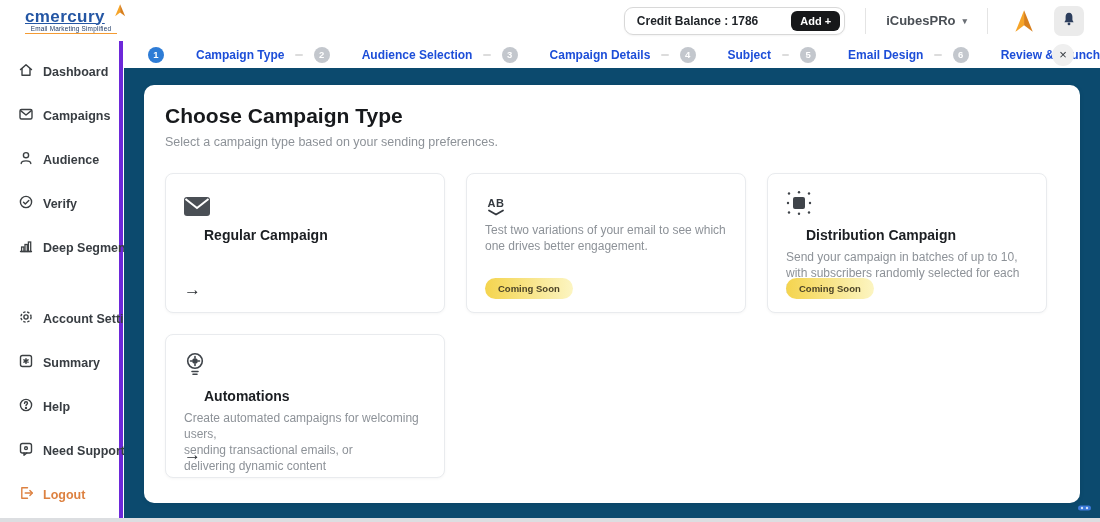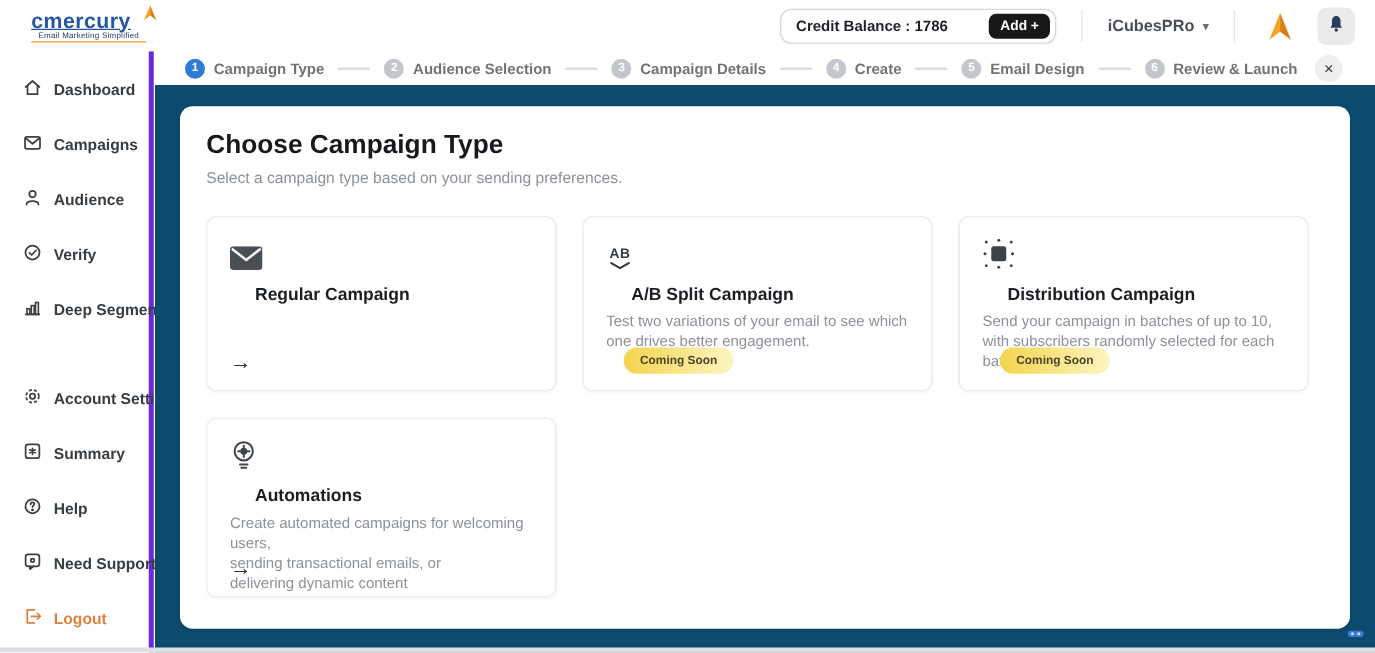--- a/index.html
+++ b/index.html
@@ -27,36 +27,36 @@
   .side-item { display:flex; align-items:center; gap:9px; font-size:12.5px; font-weight:600; color:#383d42; cursor:pointer; white-space:nowrap; }
   .side-item svg { flex:none; }
   .side-item.gap-before { margin-top:27px; }
   .side-item.logout { color:#dd8140; }
 
   
   .stepper { position:absolute; top:41px; left:124px; width:976px; height:27px; background:#fff; display:flex; align-items:center; padding-left:24px; }
   .step { display:flex; align-items:center; gap:7px; cursor:pointer; }
   .step-circle { width:16px; height:16px; border-radius:50%; background:#c3c7cd; color:#fff; font-size:9.5px; font-weight:bold; display:flex; align-items:center; justify-content:center; }
   .step.active .step-circle { background:#2e7cd6; }
-  .step-label { font-size:12px; font-weight:600; color:#737373; white-space:nowrap; }
+  .step-label { font-size:12px; font-weight:600; color:#1d4ed8; white-space:nowrap;margin-left:25px; }
   .connector { width:26px; height:2px; background:#dcdcdc; margin:0 11px; border-radius:1px; }
   .close-btn { position:absolute; right:26px; top:50%; transform:translateY(-50%); width:22px; height:22px; border-radius:50%; background:#efefef; color:#33383e; display:flex; align-items:center; justify-content:center; font-size:13px; cursor:pointer; border:none; line-height:1; }
 
   
   .content { position:absolute; top:68px; left:124px; width:976px; height:454px; background:#0c4a6e; }
   .container { position:absolute; left:20px; top:17px; width:936px; height:418px; background:#fff; border-radius:10px; box-shadow:0 1px 5px rgba(0,0,0,.08); padding:19px 21px; }
   .page-title { font-size:21px; color:#17191c; font-weight:bold; }
   .page-subtitle { font-size:12.5px; color:#8d9298; margin-top:7px; }
   .cards { margin-top:24px; display:grid; grid-template-columns:repeat(3,280px); gap:21px; }
   .card { position:relative; height:140px; background:#fff; border:1px solid #e9ebee; border-radius:8px; box-shadow:0 1px 3px rgba(0,0,0,.04); padding:16px 18px; cursor:pointer; }
   .card.tall { height:144px; }
   .card-title { font-size:14px; font-weight:bold; color:#1b1e22; margin-top:11px;margin-left:20px; }
   .card-desc { font-size:12px; color:#8d9298; line-height:1.33; margin-top:7px; white-space:pre-line; }
   .card-arrow { position:absolute; left:18px; bottom:12px; font-size:17px; color:#2a2e33; }
-  .badge { position:absolute; left:32px; bottom:13px; padding:5px 13px; border-radius:12px; background:linear-gradient(90deg,#f4d44e,#fcf5c2); font-size:9.5px; font-weight:bold; color:#4c4428; }
+  .badge { position:absolute; left:18px; bottom:13px; padding:5px 13px; border-radius:12px; background:linear-gradient(90deg,#f4d44e,#fcf5c2); font-size:9.5px; font-weight:bold; color:#4c4428; }
   .card-icon { height:26px; display:flex; align-items:flex-end; }
   .ab-icon { display:flex; flex-direction:column; align-items:center; width:22px; }
   .ab-icon span { font-size:11px; font-weight:bold; color:#34393f; letter-spacing:.5px; line-height:11px; }
 
   .bottom-strip { position:absolute; bottom:0; left:0; width:1100px; height:4px; background:#dcdee1; }
   .widget-icon { position:absolute; right:9px; bottom:6px; cursor:pointer; }
 </style>
 </head>
 <body>
 
@@ -189,21 +189,21 @@
     <span class="step-label">Audience Selection</span>
   </div>
   <span class="connector"></span>
   <div class="step upcoming">
     <span class="step-circle">3</span>
     <span class="step-label">Campaign Details</span>
   </div>
   <span class="connector"></span>
   <div class="step upcoming">
     <span class="step-circle">4</span>
-    <span class="step-label">Create</span>
+    <span class="step-label">Subject</span>
   </div>
   <span class="connector"></span>
   <div class="step upcoming">
     <span class="step-circle">5</span>
     <span class="step-label">Email Design</span>
   </div>
   <span class="connector"></span>
   <div class="step upcoming">
     <span class="step-circle">6</span>
     <span class="step-label">Review &amp; Launch</span>
@@ -233,21 +233,20 @@
 
       <div class="card">
         <div class="card-icon">
           <span class="ab-icon">
               <span>AB</span>
               <svg width="18" height="7" viewBox="0 0 18 7">
                 <path d="M2 1.5 L9 5.5 L16 1.5" stroke="#34393f" stroke-width="1.8" fill="none" stroke-linecap="round" stroke-linejoin="round"></path>
               </svg>
             </span>
         </div>
-        <div class="card-title">A/B Split Campaign</div>
         <div class="card-desc">Test two variations of your email to see which one drives better engagement.</div>
         <div class="badge">Coming Soon</div>
       </div>
 
       <div class="card">
         <div class="card-icon">
           <svg width="26" height="26" viewBox="0 0 26 26">
               <rect x="7" y="7" width="12" height="12" rx="2" fill="#3f444a"></rect>
               <g fill="#3f444a">
                 <circle cx="3" cy="3.5" r="1.2"></circle>

